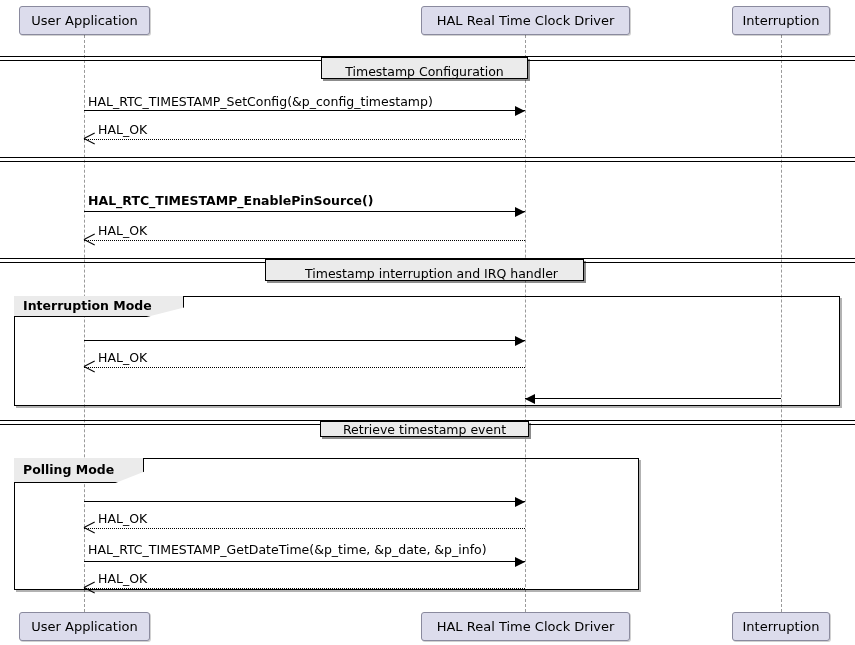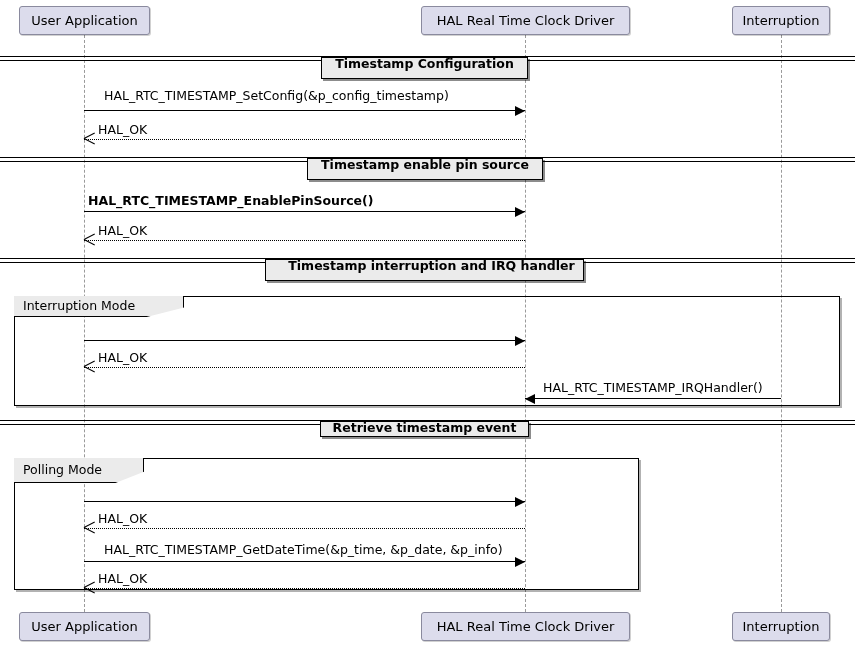--- a/index.html
+++ b/index.html
@@ -54,45 +54,45 @@
   }
   .divider-rules::before { top: 0; }
   .divider-rules::after  { top: 4px; }
 
   .divider-box {
     position: absolute;
     background: #ebebeb;
     border: 1.6px solid #000;
     color: #000;
     font-size: 12.5px;
-    font-weight: bold;
+    font-weight: normal;
     line-height: 1;
     display: flex;
-    align-items: flex-start;
+    align-items: flex-end;
     justify-content: center;
     white-space: nowrap;
     padding: 0 10px;
     box-shadow: 2px 2px 0 rgba(0,0,0,0.45);
     z-index: 5;
   }
 
   
   .group-frame {
     position: absolute;
     border: 1.6px solid #000;
     background: transparent;
     box-shadow: 2px 2px 0 rgba(0,0,0,0.30);
     z-index: 2;
   }
   .group-label {
     position: absolute;
     background: #ebebeb;
     color: #000;
     font-size: 12.5px;
-    font-weight: normal;
+    font-weight: bold;
     line-height: 1;
     display: flex;
     align-items: center;
     padding: 0 9px;
     white-space: nowrap;
     z-index: 4;
     border-right: 1.6px solid #000;
     border-bottom: 1.6px solid #000;
     clip-path: polygon(0 0, 100% 0, 100% 55%, 78% 100%, 0 100%);
   }
@@ -179,55 +179,51 @@
     </div>
     <div class="group-frame" style="left: 14px; top: 458px; width: 625px; height: 132px;"></div>
     <div class="group-label" style="left: 14px; top: 458px; width: 130px; height: 25px;">
       <span>Polling Mode</span>
     </div>
     <div class="divider-rules" style="top: 56px;"></div>
     <div class="divider-box" style="left: 321px; top: 57px; width: 207px; height: 22px;">
       <span>Timestamp Configuration</span>
     </div>
     <div class="divider-rules" style="top: 157px;"></div>
-    <div class="divider-box" style="left: 307px; top: 158px; width: 236px; height: 22px;">
-      <span>Timestamp enable pin source</span>
-    </div>
     <div class="divider-rules" style="top: 258px;"></div>
     <div class="divider-box" style="left: 265px; top: 259px; width: 319px; height: 22px; padding-left: 24px;">
       <span>Timestamp interruption and IRQ handler</span>
     </div>
     <div class="divider-rules" style="top: 420px;"></div>
     <div class="divider-box" style="left: 320px; top: 421px; width: 209px; height: 16px;">
       <span>Retrieve timestamp event</span>
     </div>
     <div class="msg-line solid" style="left: 84px; width: 441px; top: 110px;"></div>
     <div class="arrow filled-right" style="left: 515px; top: 105.7px;"></div>
-    <div class="msg-label" style="left: 88px; top: 90px; margin-left: 16px;">HAL_RTC_TIMESTAMP_SetConfig(&amp;p_config_timestamp)</div>
+    <div class="msg-label" style="left: 88px; top: 96px;">HAL_RTC_TIMESTAMP_SetConfig(&amp;p_config_timestamp)</div>
     <div class="msg-line dotted" style="left: 84px; width: 441px; top: 139px;"></div>
     <div class="arrow open-left" style="left: 84px; top: 132.8px;"></div>
     <div class="msg-label" style="left: 98px; top: 124px;">HAL_OK</div>
     <div class="msg-line solid" style="left: 84px; width: 441px; top: 211px;"></div>
     <div class="arrow filled-right" style="left: 515px; top: 206.7px;"></div>
     <div class="msg-label" style="left: 88px; top: 195px; font-weight: bold;">HAL_RTC_TIMESTAMP_EnablePinSource()</div>
     <div class="msg-line dotted" style="left: 84px; width: 441px; top: 240px;"></div>
     <div class="arrow open-left" style="left: 84px; top: 233.8px;"></div>
     <div class="msg-label" style="left: 98px; top: 225px;">HAL_OK</div>
     <div class="msg-line solid" style="left: 84px; width: 441px; top: 340px;"></div>
     <div class="arrow filled-right" style="left: 515px; top: 335.7px;"></div>
     <div class="msg-line dotted" style="left: 84px; width: 441px; top: 367px;"></div>
     <div class="arrow open-left" style="left: 84px; top: 360.8px;"></div>
     <div class="msg-label" style="left: 98px; top: 352px;">HAL_OK</div>
     <div class="msg-line solid" style="left: 525px; width: 256px; top: 398px;"></div>
     <div class="arrow filled-left" style="left: 525px; top: 393.7px;"></div>
-    <div class="msg-label" style="left: 543px; top: 382px;">HAL_RTC_TIMESTAMP_IRQHandler()</div>
     <div class="msg-line solid" style="left: 84px; width: 441px; top: 501px;"></div>
     <div class="arrow filled-right" style="left: 515px; top: 496.7px;"></div>
     <div class="msg-line dotted" style="left: 84px; width: 441px; top: 528px;"></div>
     <div class="arrow open-left" style="left: 84px; top: 521.8px;"></div>
     <div class="msg-label" style="left: 98px; top: 513px;">HAL_OK</div>
     <div class="msg-line solid" style="left: 84px; width: 441px; top: 561px;"></div>
     <div class="arrow filled-right" style="left: 515px; top: 556.7px;"></div>
-    <div class="msg-label" style="left: 104px; top: 544px;">HAL_RTC_TIMESTAMP_GetDateTime(&amp;p_time, &amp;p_date, &amp;p_info)</div>
+    <div class="msg-label" style="left: 88px; top: 544px;">HAL_RTC_TIMESTAMP_GetDateTime(&amp;p_time, &amp;p_date, &amp;p_info)</div>
     <div class="msg-line dotted" style="left: 84px; width: 441px; top: 588px;"></div>
     <div class="arrow open-left" style="left: 84px; top: 581.8px;"></div>
     <div class="msg-label" style="left: 98px; top: 573px;">HAL_OK</div>
   </div>
 
 </body></html>

